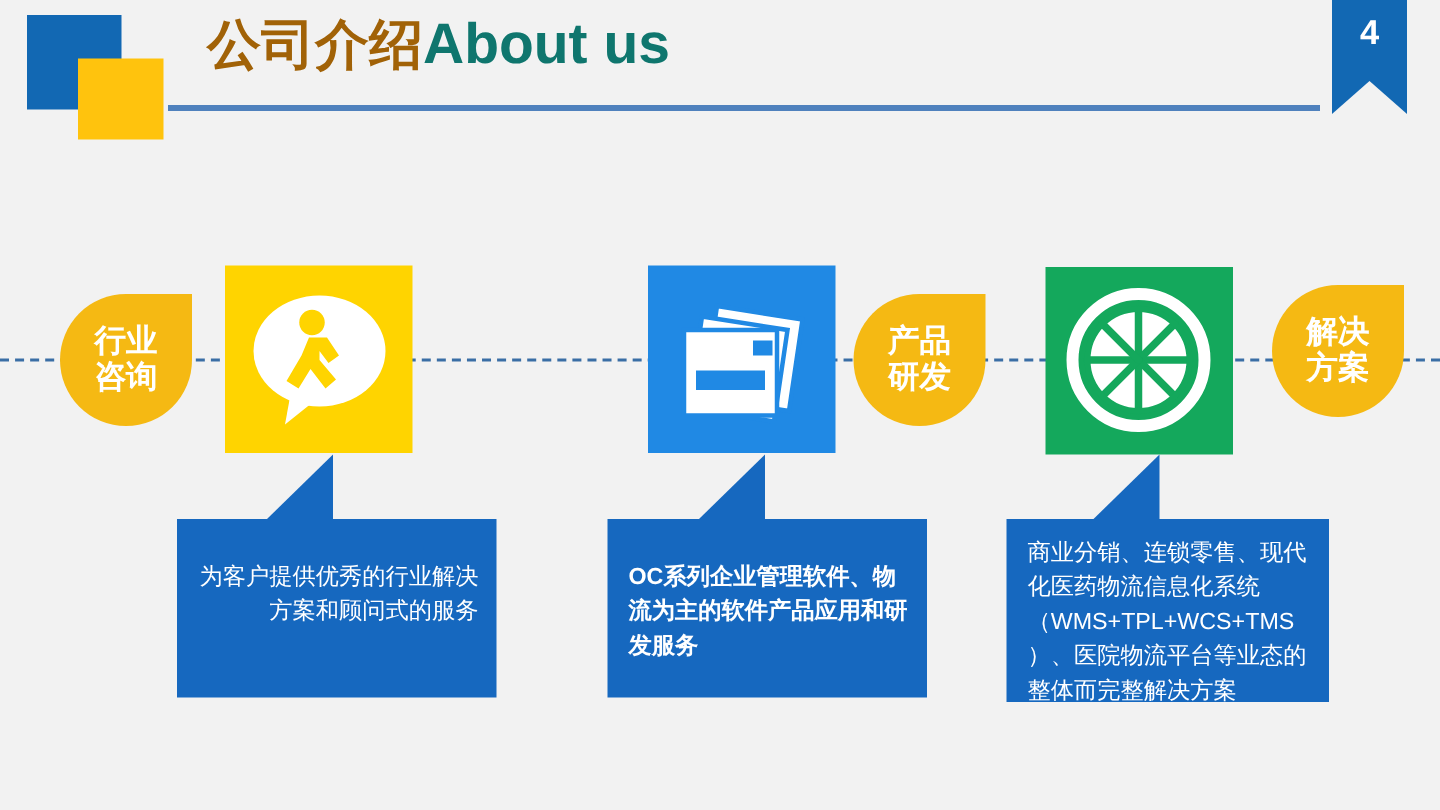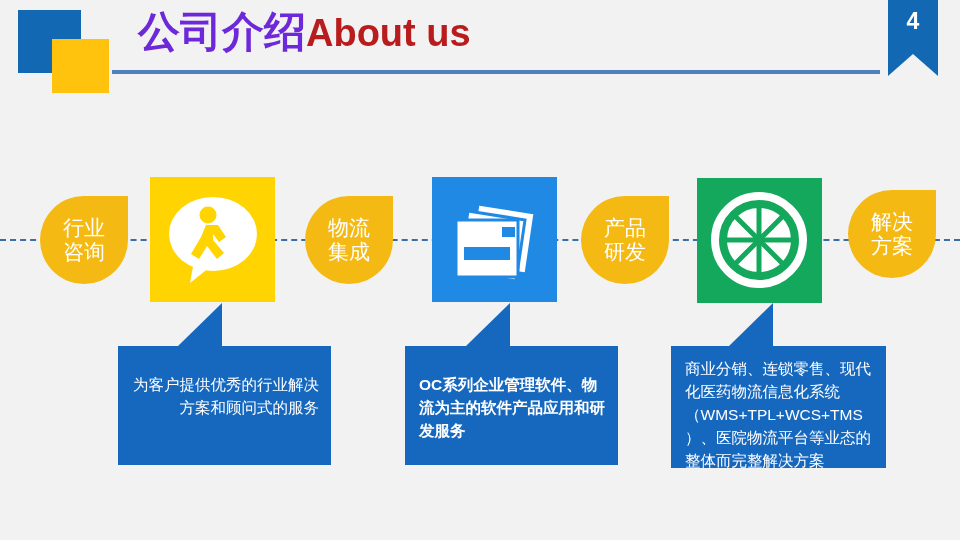--- a/index.html
+++ b/index.html
@@ -29,29 +29,29 @@
     width: 57px; height: 54px;
     background: #ffc30d;
   }
   .title-wrap {
     position: absolute;
     left: 138px; top: 11px;
     white-space: nowrap;
     line-height: 1;
   }
   .title-cn {
-    font-size: 42px;
-    font-weight: bold;
-    color: #6d28d9;
+    font-size: 36px;
+    font-weight: bold;
+    color: #a16207;
     letter-spacing: 0px;
   }
   .title-en {
     font-size: 38px;
     font-weight: bold;
-    color: #b91c1c;
+    color: #0f766e;
     letter-spacing: 0px;
   }
   .title-rule {
     position: absolute;
     left: 112px; top: 70px;
     width: 768px; height: 4px;
     background: #4f81bd;
   }
 
   
@@ -94,21 +94,21 @@
   }
 
   
   .badge {
     position: absolute;
     width: 88px; height: 88px;
     background: #f5b913;
     border-radius: 50% 0 50% 50%;
     color: #ffffff;
     font-size: 21px;
-    font-weight: normal;
+    font-weight: bold;
     line-height: 1.12;
     text-align: center;
     display: flex;
     flex-direction: column;
     align-items: center;
     justify-content: center;
     z-index: 5;
   }
   .badge span { display: block; }
 
@@ -174,38 +174,34 @@
     <svg width="125" height="125" viewBox="0 0 125 125">
       <ellipse cx="63" cy="57" rx="44" ry="37" fill="#ffffff"></ellipse>
       <path d="M44 84 L40 106 L60 90 Z" fill="#ffffff"></path>
       <g fill="#ffd400">
         <circle cx="58" cy="38" r="8.5"></circle>
         <path d="M56 48 L68 48 L76 60 L69 65 L63 57 L63 63 L74 76 L67 82 L57 69 L49 82 L41 77 L51 60 Z"></path>
       </g>
     </svg>
   </div>
 
-  <div class="badge" style="left:305px; top:196px;">
-    <span>物流</span>
-    <span>集成</span>
-  </div>
 
   <div class="tile" style="left:432px; top:177px; background:#2089e4;">
     <svg width="125" height="125" viewBox="0 0 125 125">
       <g fill="#ffffff" stroke="#2089e4" stroke-width="3">
         <polygon points="46,27 103,36 94,97 37,88"></polygon>
         <polygon points="36,34 93,43 84,104 27,95"></polygon>
       </g>
       <rect x="24" y="43" width="62" height="57" fill="#ffffff" stroke="#2089e4" stroke-width="3"></rect>
       <rect x="70" y="50" width="13" height="10" fill="#2089e4"></rect>
       <rect x="32" y="70" width="46" height="13" fill="#2089e4"></rect>
     </svg>
   </div>
 
-  <div class="badge" style="left:581px; top:196px;">
+  <div class="badge" style="left:569px; top:196px;">
     <span>产品</span>
     <span>研发</span>
   </div>
 
   <div class="tile" style="left:697px; top:178px; background:#14a85c;">
     <svg width="125" height="125" viewBox="0 0 125 125">
       <circle cx="62" cy="62" r="44" fill="none" stroke="#ffffff" stroke-width="8"></circle>
       <circle cx="62" cy="62" r="34" fill="#ffffff"></circle>
       <g stroke="#14a85c" stroke-width="5" stroke-linecap="round">
         <line x1="62" y1="62" x2="62" y2="28"></line>

